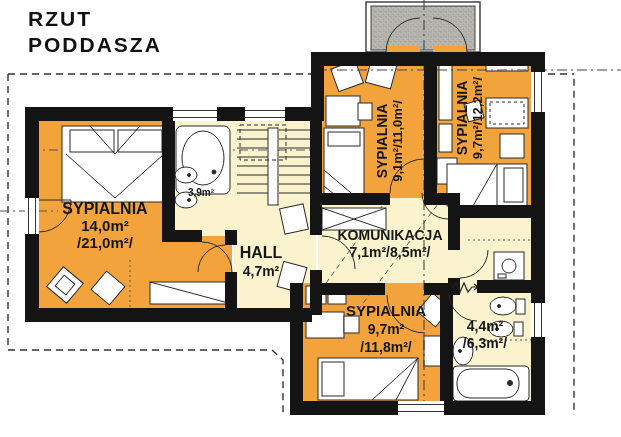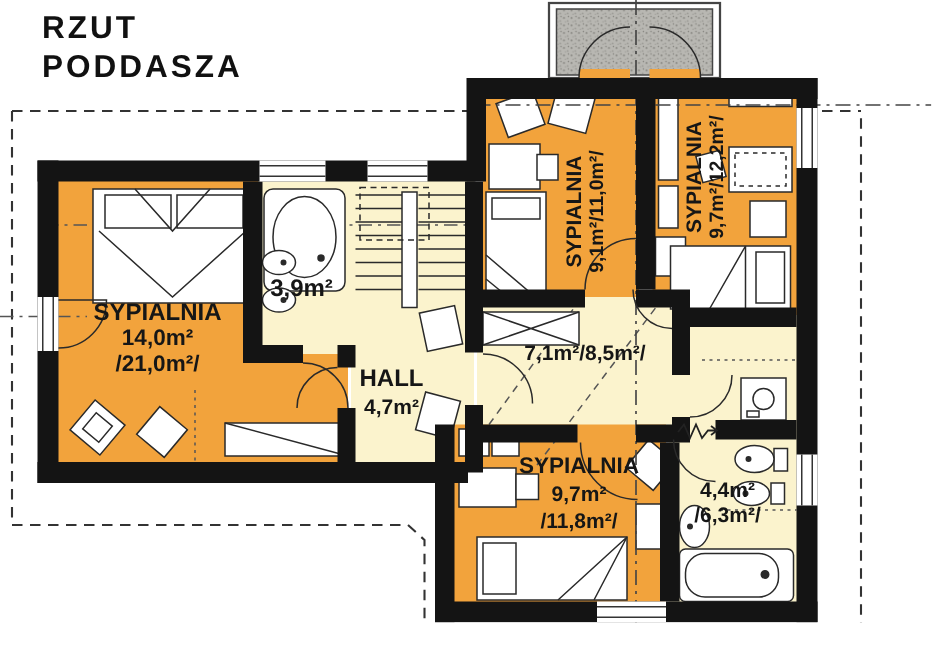--- a/index.html
+++ b/index.html
@@ -278,30 +278,31 @@
 
 <div id="title">RZUT
 PODDASZA</div>
 
 <div class="lbl" style="left:40px;top:200px;width:130px;font-size:16px;">
   <span class="nm">SYPIALNIA</span>
   <span class="ar" style="font-size:15px">14,0m²</span>
   <span class="ar" style="font-size:15px">/21,0m²/</span>
 </div>
 
-<div class="lbl" style="left:168px;top:184px;width:66px;font-size:16px;">
+<div class="lbl" style="left:168px;top:184px;width:66px;font-size:10px;">
   <span class="ar">3,9m²</span>
 </div>
 
 <div class="lbl" style="left:230px;top:212px;width:62px;font-size:16px;line-height:18px;margin-top:32px;">
   <span class="nm">HALL</span>
   <span class="ar" style="font-size:14px">4,7m²</span>
 </div>
 
 <div class="lbl" style="left:330px;top:227px;width:120px;font-size:14px;">
+  <span class="nm">KOMUNIKACJA</span>
   <span class="ar">7,1m²/8,5m²/</span>
 </div>
 
 <div class="lbl rot" style="left:335px;top:123px;width:110px;height:36px;font-size:14px;line-height:16px;">
   <span class="nm">SYPIALNIA</span>
   <span class="ar" style="font-size:13px">9,1m²/11,0m²/</span>
 </div>
 
 <div class="lbl rot" style="left:415px;top:100px;width:110px;height:36px;font-size:14px;line-height:16px;">
   <span class="nm">SYPIALNIA</span>

